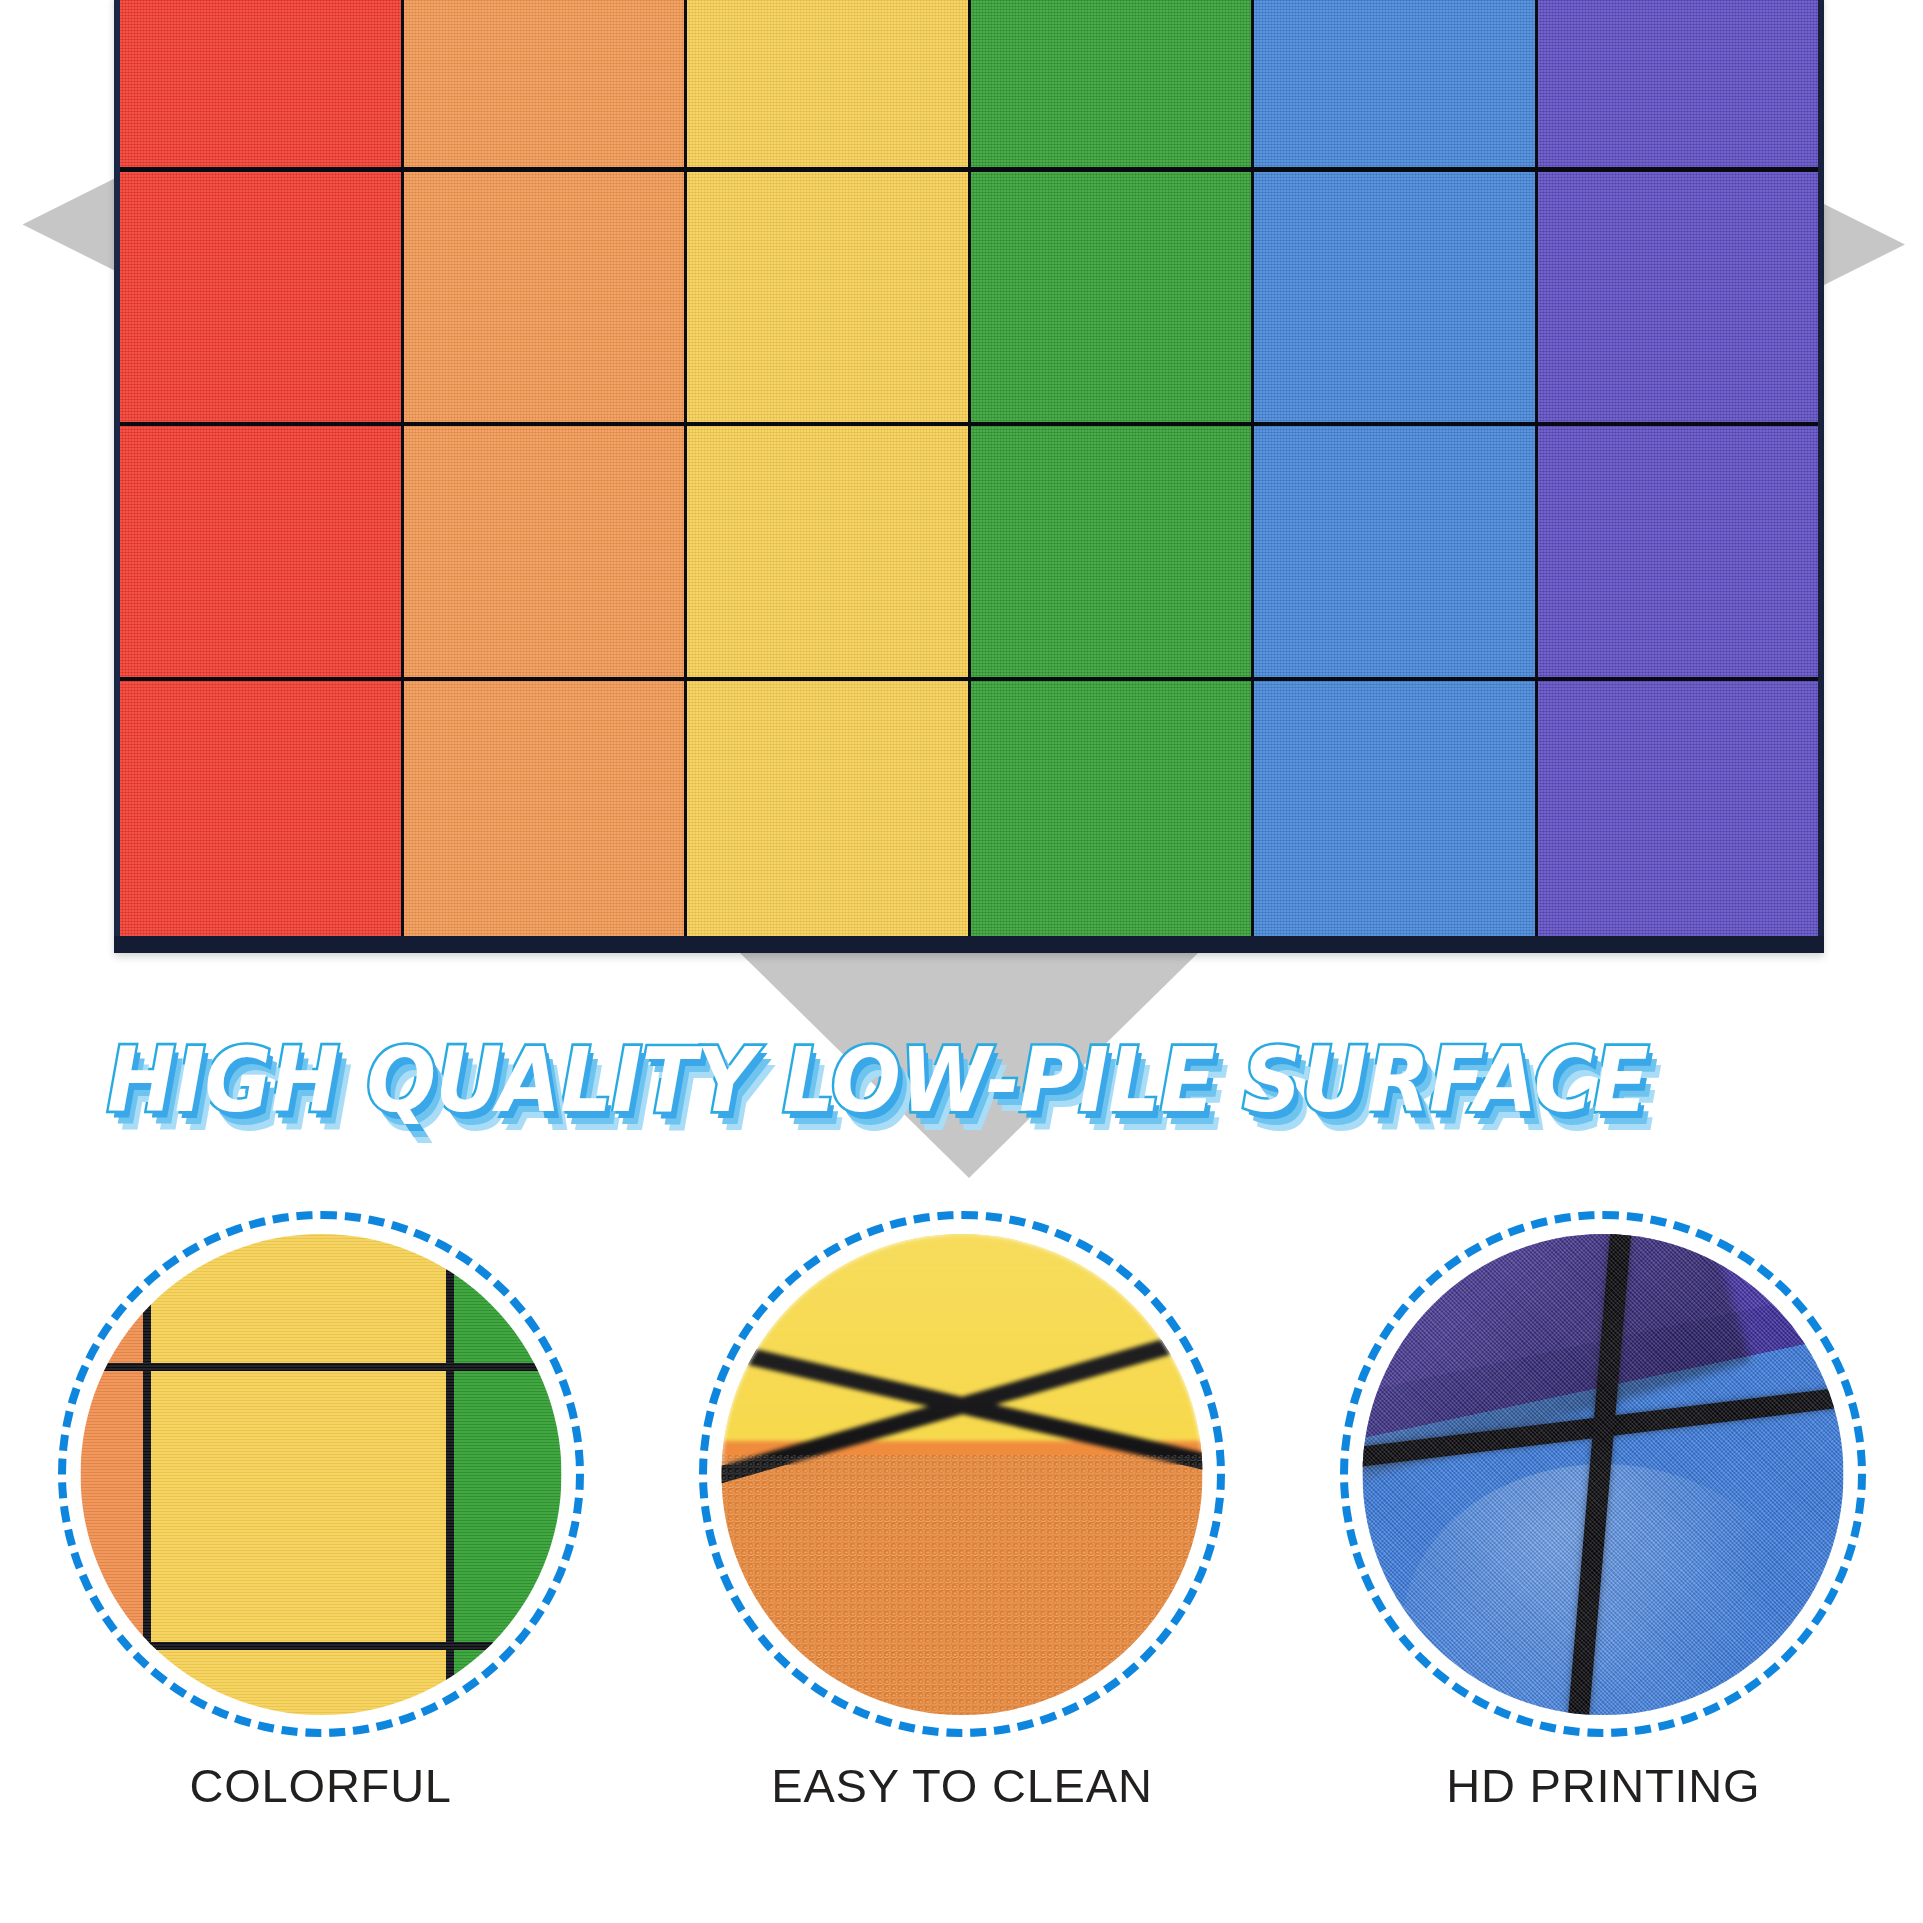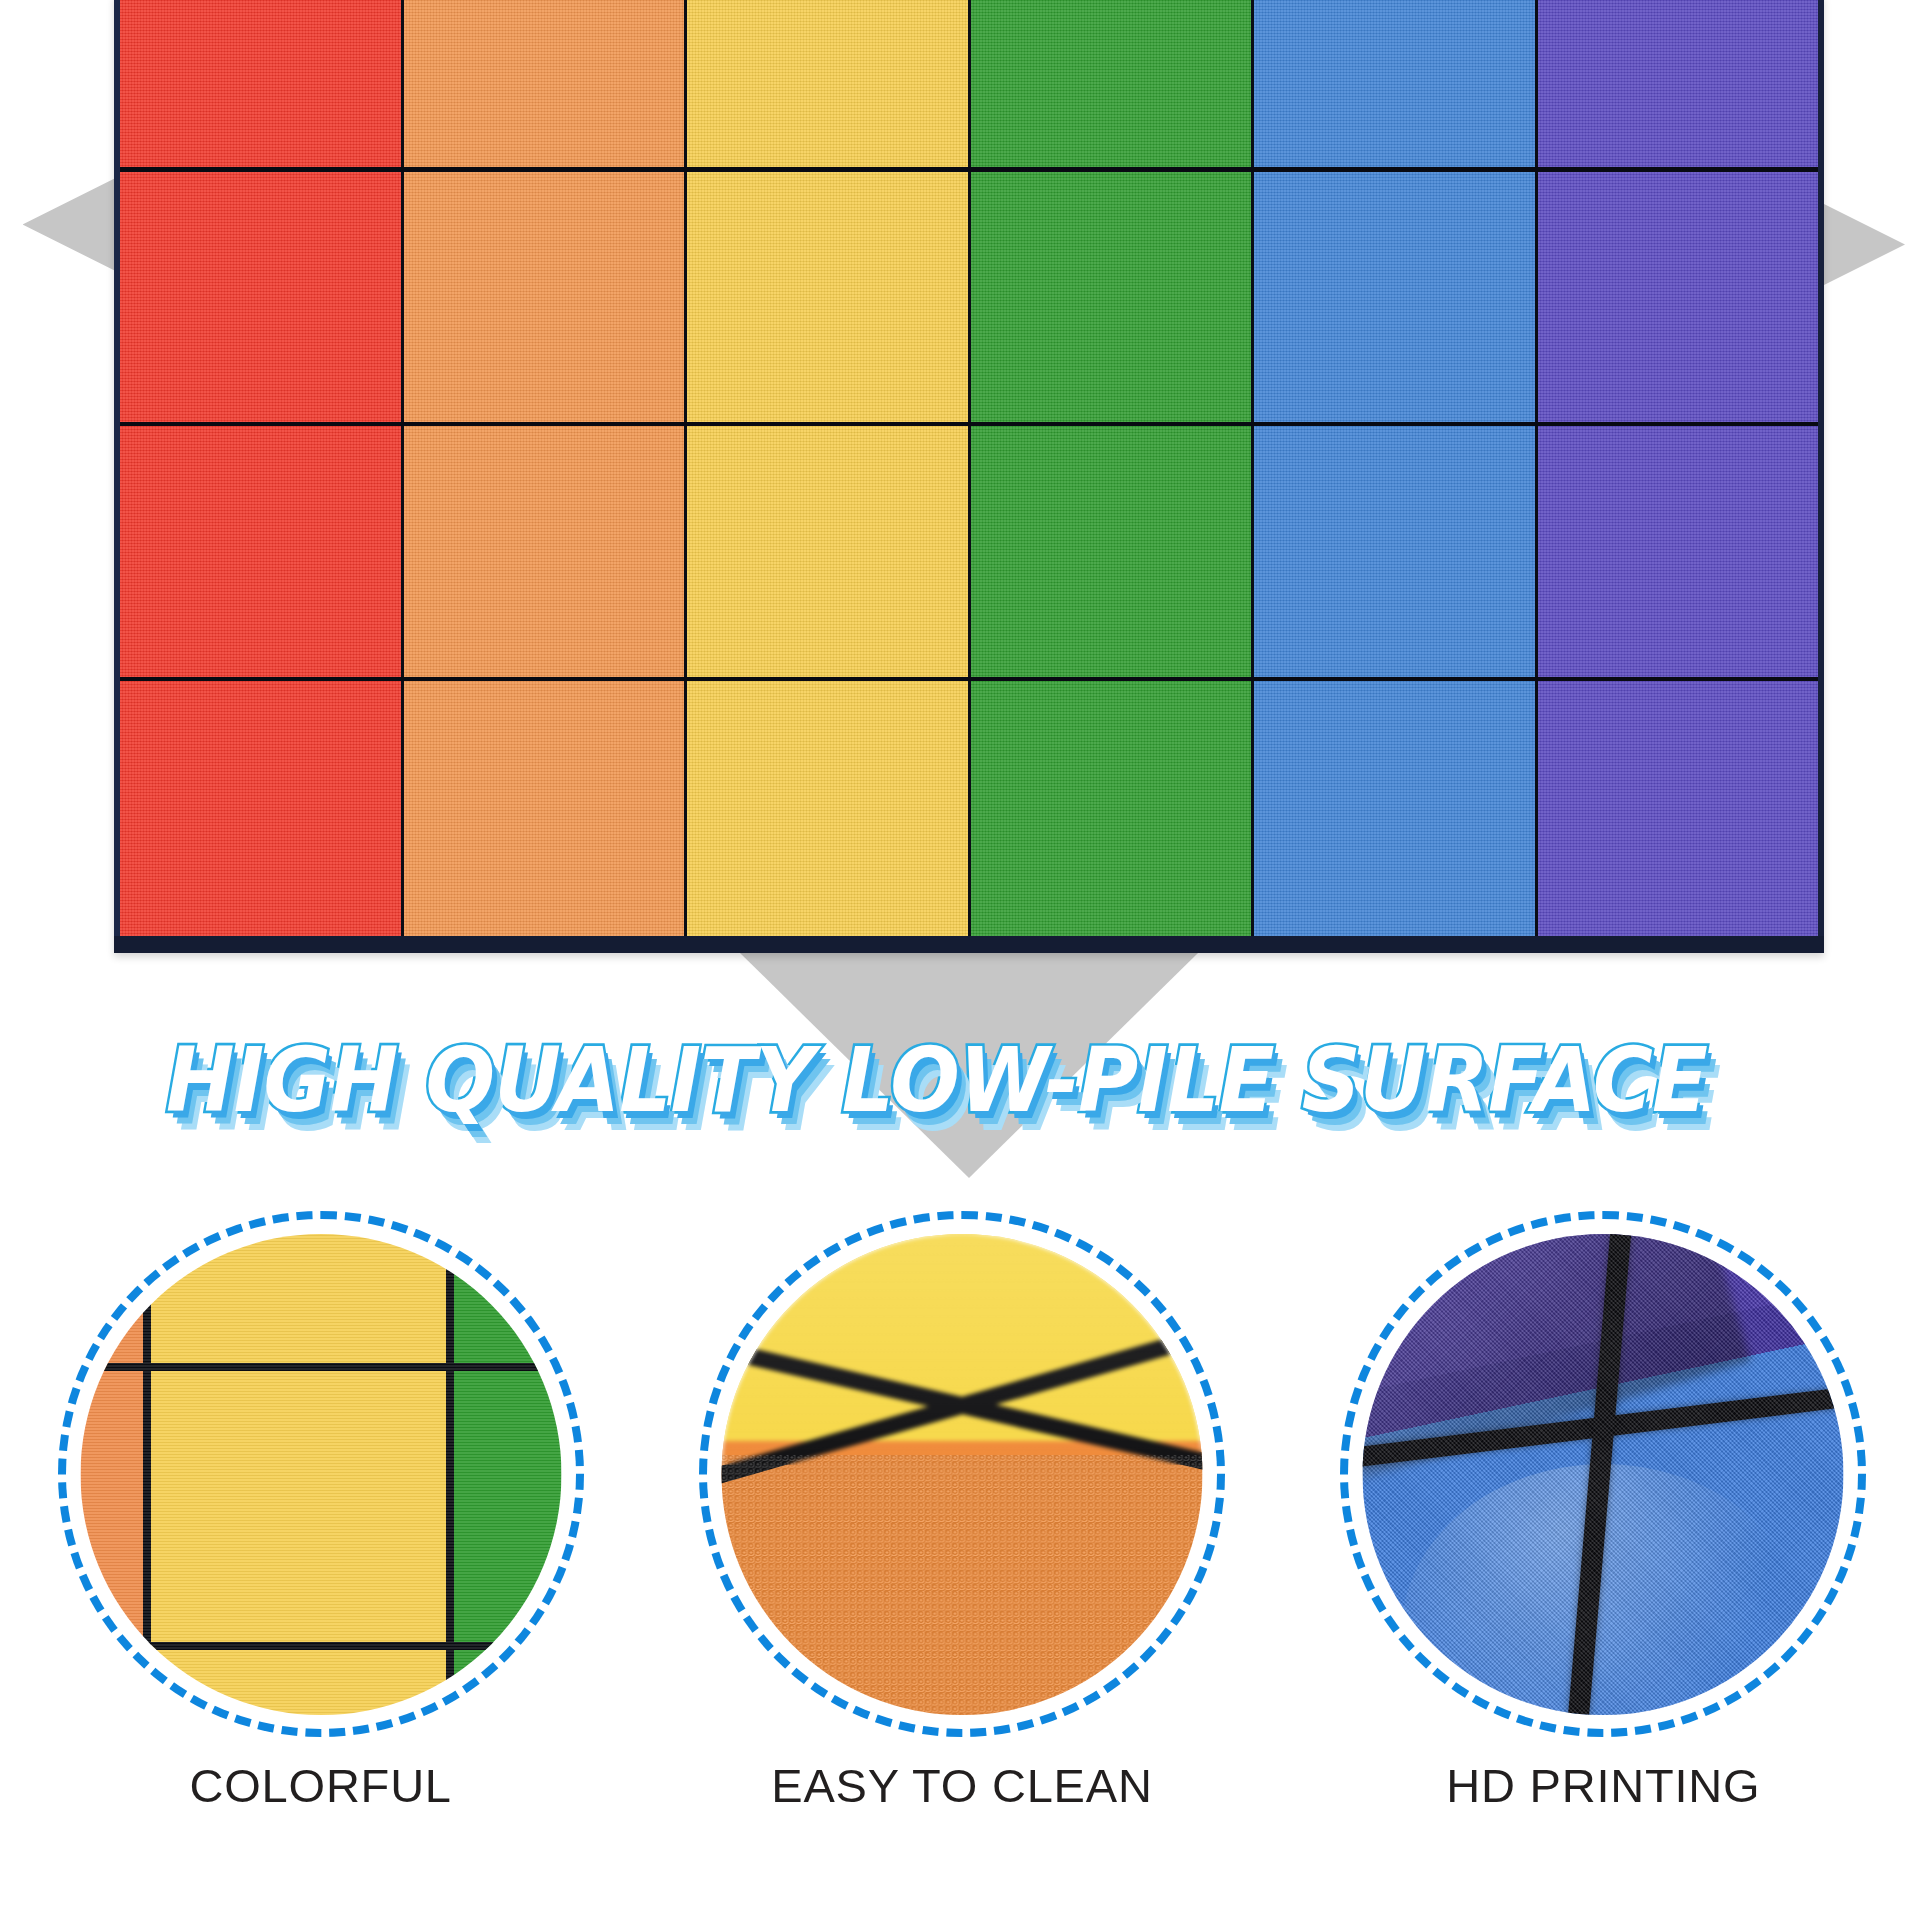--- a/index.html
+++ b/index.html
@@ -62,21 +62,21 @@
   
   #rug-rowlines { position:absolute; inset:0; pointer-events:none; z-index:3; }
   #rug-rowlines i {
     position:absolute; left:0; right:0; height:4.5px; background:#080a12;
     display:block;
   }
 
   
   #headline-wrap {
     position:absolute; left:0; top:1028px; width:1874px;
-    text-align:center; z-index:6;
+    z-index:6;padding-left:40px;
   }
   #headline {
     display:inline-block;
     font-family:"DejaVu Sans", sans-serif;
     font-weight:bold;
     font-style:italic;
     font-size:89px;
     letter-spacing:-0.8px;
     transform:scaleX(.92);
     color:#ffffff;

